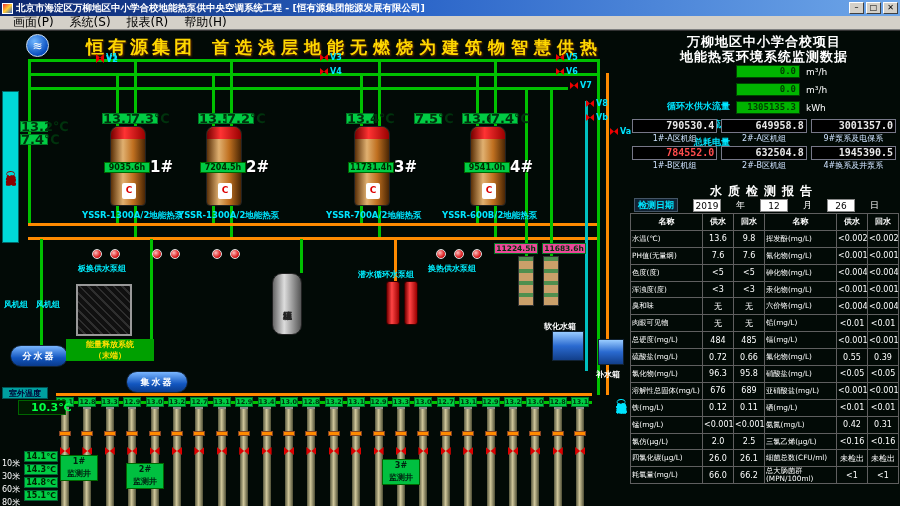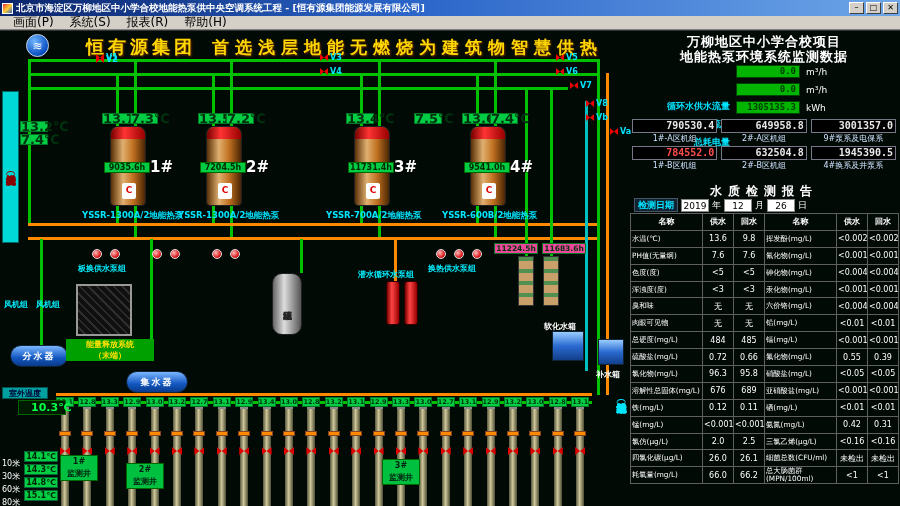--- a/index.html
+++ b/index.html
@@ -77,21 +77,21 @@
   .p-title.t2{top:17px;}
   .flow-row{position:absolute;left:0;width:268px;height:14px;}
   .flow-lab{position:absolute;left:0;width:100px;text-align:right;color:#00e5ff;font-size:9px;font-weight:bold;line-height:14px;margin-top:34px;}
   .flow-led{position:absolute;left:106px;width:64px;height:13px;background:#00b400;border:1px solid #004400;color:#003c00;font-size:9px;font-weight:bold;text-align:right;padding-right:3px;line-height:11px;font-family:"DejaVu Sans Mono",monospace;}
   .flow-unit{position:absolute;left:176px;color:#fff;font-size:9px;line-height:14px;}
   .meter-grid{position:absolute;left:2px;top:88px;width:264px;display:grid;grid-template-columns:repeat(3,1fr);gap:2px 4px;}
   .meter-val{height:14px;background:#000;border:1px solid #778;color:#e8e8e8;font-family:"DejaVu Sans Mono",monospace;font-size:10px;font-weight:bold;text-align:right;padding-right:2px;line-height:12px;}
   .meter-val.red{color:#ff4d4d;}
   .meter-lab{height:11px;color:#cfe3ff;font-size:8px;text-align:center;line-height:11px;white-space:nowrap;overflow:hidden;}
   .report-title{position:absolute;top:152px;left:0;width:268px;text-align:center;color:#fff;font-size:12px;font-weight:bold;letter-spacing:6px;}
-  .date-row{position:absolute;top:167px;left:4px;width:264px;height:14px;font-size:9px;color:#fff;display:flex;align-items:center;gap:3px;}
+  .date-row{position:absolute;top:167px;left:4px;width:264px;height:14px;font-size:9px;color:#fff;display:flex;align-items:center;gap:15px;}
   .date-lab{color:#00e5ff;font-weight:bold;border:1px solid #456;background:#123;padding:0 3px;line-height:12px;}
   .date-box{display:inline-block;min-width:28px;height:13px;background:#fff;color:#000;text-align:center;border:1px solid #888;line-height:12px;}
   .wq{position:absolute;left:0;top:182px;width:268px;border-collapse:collapse;table-layout:fixed;}
   .wq th,.wq td{border:1px solid #5f5f5f;color:#fff;padding:0 1px;height:16.9px;overflow:hidden;}
   .wq th{font-size:8px;font-weight:bold;text-align:center;}
   .wq td.nm{font-size:7.3px;text-align:left;line-height:8px;}
   .wq td.val{font-size:8px;text-align:center;}
 </style>
 </head>
 <body>

